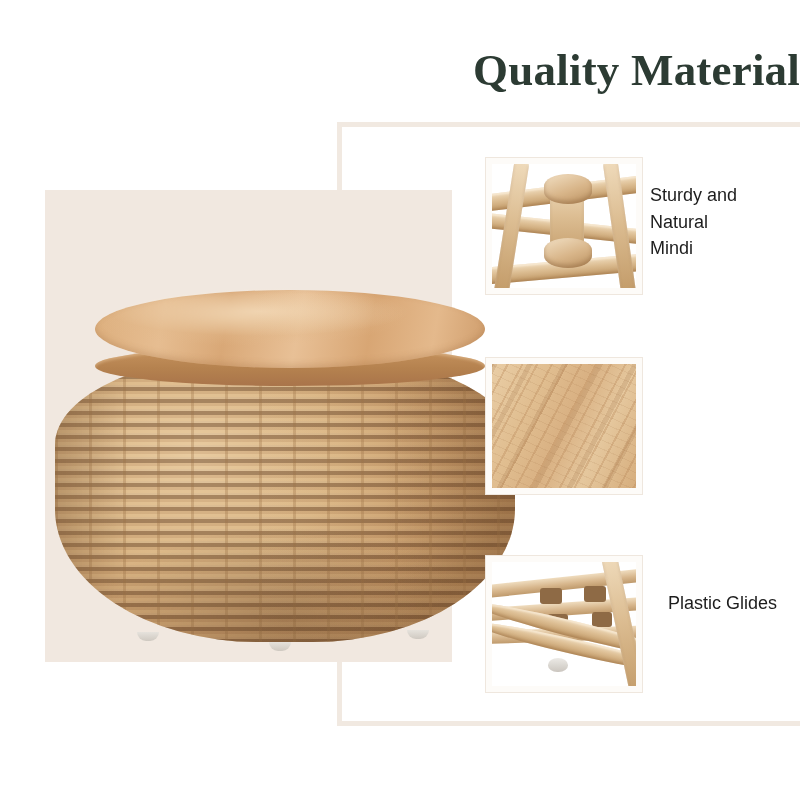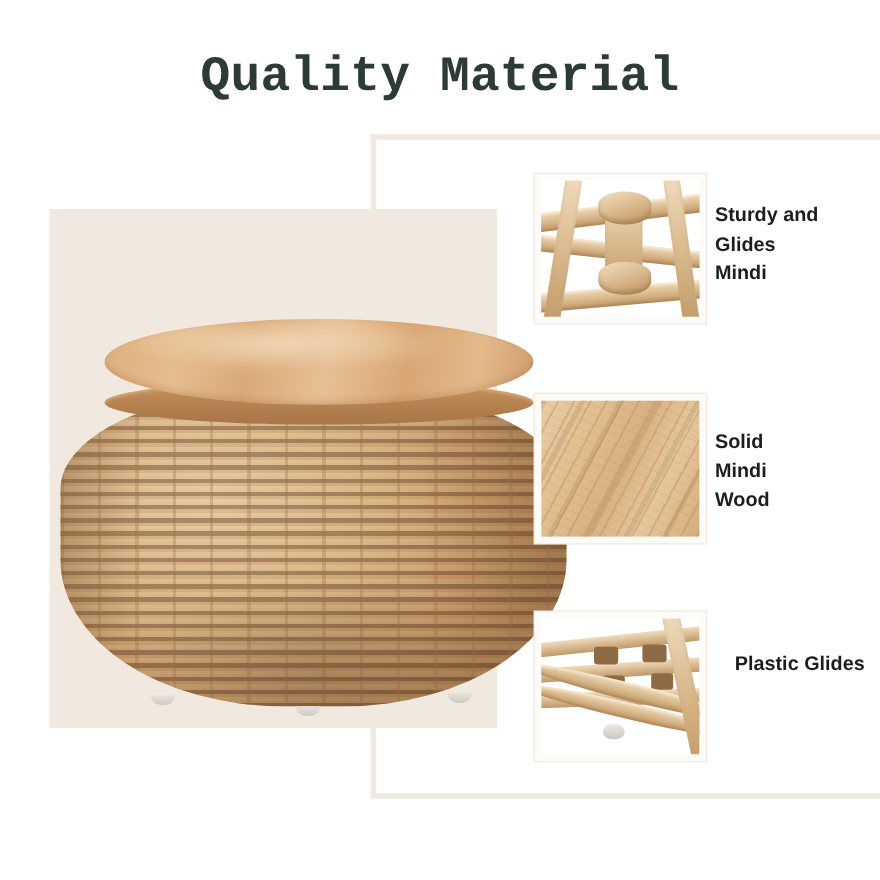--- a/index.html
+++ b/index.html
@@ -4,22 +4,22 @@
 <style>
   html,body{margin:0;padding:0;}
   body{
     width:800px;height:800px;overflow:hidden;background:#ffffff;
     font-family:"Liberation Sans",sans-serif;position:relative;
   }
   #stage{position:absolute;left:0;top:0;width:800px;height:800px;background:#fff;}
 
   
   .title{
-    position:absolute;left:0;top:46px;width:800px;text-align:center;
-    font-family:Liberation Mono, monospace;
+    position:absolute;left:0;top:46px;width:800px;text-align:right;
+    font-family:Liberation Serif, serif;
     font-size:45px;font-weight:700;letter-spacing:.2px;
     color:#2c3b33;line-height:1.1;white-space:nowrap;
   }
 
   
   .frame{
     position:absolute;left:337px;top:122px;width:468px;height:604px;
     border:5px solid #f1e9e1;border-right:none;box-sizing:border-box;
     background:transparent;pointer-events:none;
   }
@@ -140,21 +140,21 @@
   
   .under{position:absolute;inset:0;background:#fff;overflow:hidden;}
   .slat{position:absolute;border-radius:8px;
         background:linear-gradient(180deg,#efdcbe,#d7b68c 55%,#bf9a6c);}
   .darkgap{position:absolute;background:#8e6a45;border-radius:3px;}
   .glide-knob{position:absolute;width:20px;height:14px;border-radius:50% 50% 46% 46%;
               background:linear-gradient(180deg,#eceae6,#cbc6bf);}
 
   
   .label{position:absolute;left:650px;width:150px;color:#1d1d1d;
-         font-size:18px;line-height:26.5px;font-weight:700;}
+         font-size:18px;line-height:26.5px;font-weight:400;}
   .l1{top:182px;} .l2{top:388px;} .l3{top:590px;margin-left:18px;}
 </style>
 </head>
 <body>
 
 <div id="stage">
 
   <div class="title">Quality Material</div>
 
   <div class="frame"></div>
@@ -211,27 +211,22 @@
         <div class="cane" style="left:-20px;top:60px;width:210px;height:16px;border-radius:50%;transform:rotate(14deg);"></div>
         <div class="cane" style="left:-20px;top:78px;width:210px;height:15px;border-radius:50%;transform:rotate(13deg);"></div>
         <div class="cane" style="left:124px;top:-10px;width:16px;height:150px;transform:rotate(-12deg);"></div>
         <div class="glide-knob" style="left:56px;top:96px;"></div>
       </div>
     </div>
   </div>
 
   <div class="label l1">
     <div>Sturdy and</div>
-    <div>Glides</div>
+    <div>Natural</div>
     <div>Mindi</div>
   </div>
 
-  <div class="label l2">
-    <div>Solid</div>
-    <div>Mindi</div>
-    <div>Wood</div>
-  </div>
 
   <div class="label l3">
     <div>Plastic Glides</div>
   </div>
 
 </div>
 
 </body></html>

